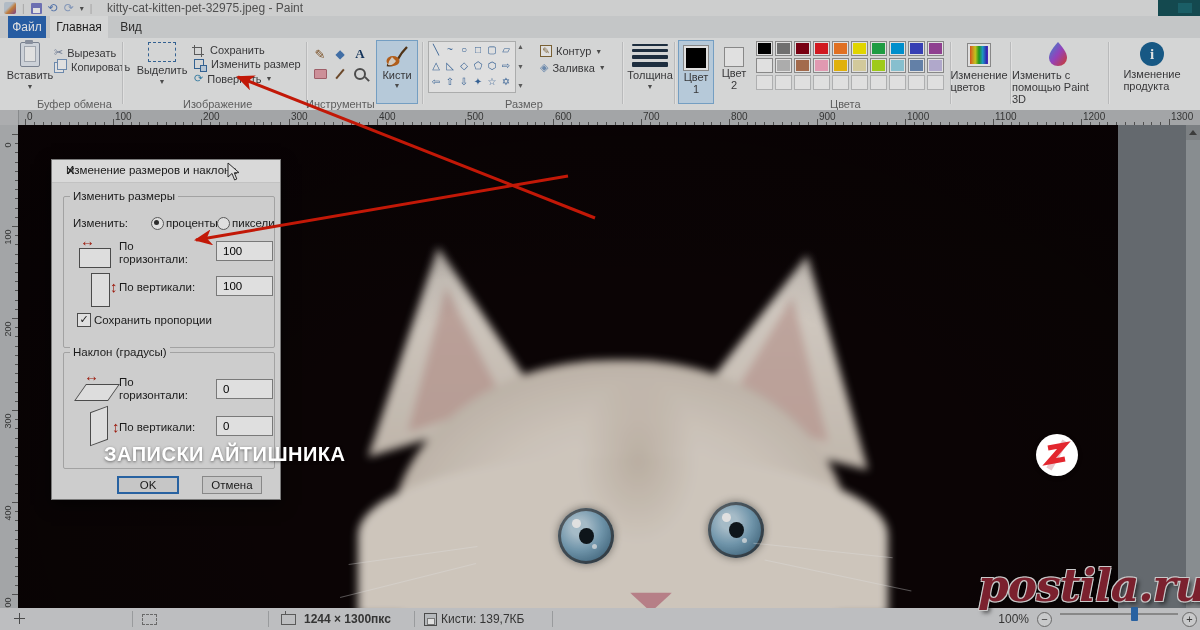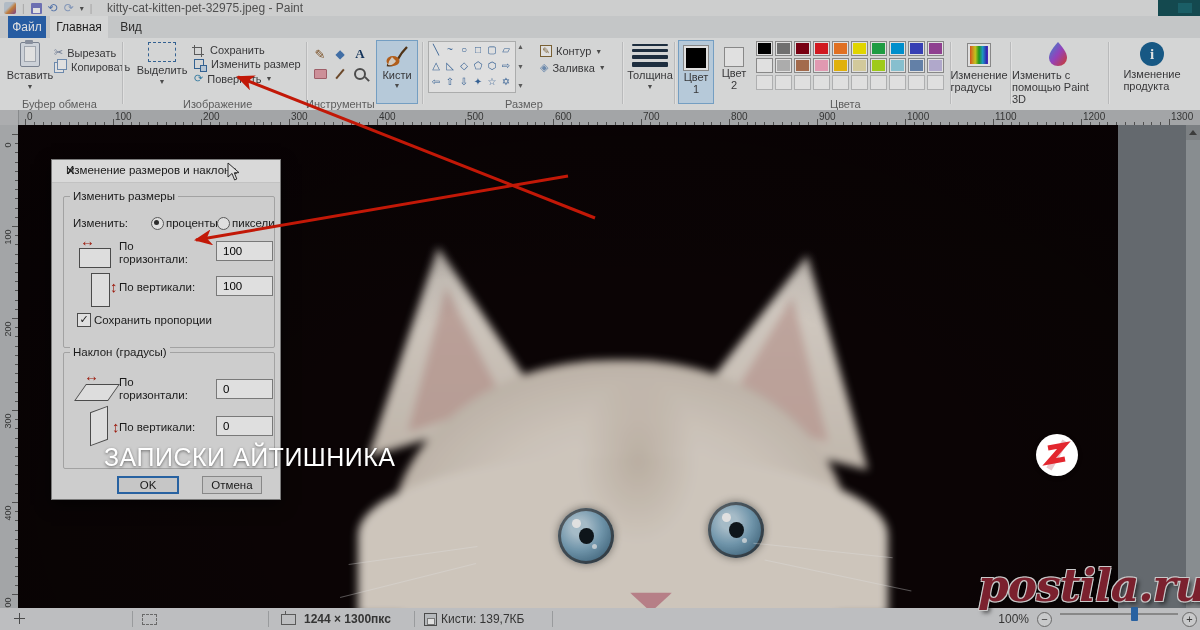--- a/index.html
+++ b/index.html
@@ -168,21 +168,21 @@
   .zoom-circle{position:absolute;top:4px;width:13px;height:13px;border:1px solid #777;border-radius:50%;
                font-size:11px;line-height:12px;text-align:center;color:#444;background:#e3e4e6;}
   .zoom-track{position:absolute;left:1060px;top:613px;width:118px;height:2px;background:#9a9a9a;}
   .zoom-thumb{position:absolute;left:1131px;top:607px;width:7px;height:14px;background:#2f6fb7;border-radius:1px;}
 
   
   .annotations{position:absolute;left:0;top:0;pointer-events:none;}
   .headline{position:absolute;left:94px;top:86px;width:1000px;color:#fff;font-weight:bold;
             font-size:64px;line-height:84px;letter-spacing:-1px;white-space:nowrap;
             text-shadow:0 1px 3px rgba(0,0,0,.6),0 4px 12px rgba(0,0,0,.4);}
-  .byline{position:absolute;left:104px;top:443px;color:#fff;font-weight:normal;font-size:25px;letter-spacing:.5px;
+  .byline{position:absolute;left:104px;top:443px;color:#fff;font-weight:bold;font-size:20px;letter-spacing:.5px;
           text-shadow:0 1px 3px rgba(0,0,0,.5);}
   .zenlogo{position:absolute;left:1036px;top:434px;width:42px;height:42px;border-radius:50%;background:#fff;
            box-shadow:0 1px 4px rgba(0,0,0,.4);}
   .watermark{position:absolute;left:978px;top:560px;font-family:"DejaVu Serif",serif;font-style:italic;font-weight:bold;
              font-size:44px;color:#7b212e;letter-spacing:-1px;
              text-shadow:-1px -1px 0 #c9c9c9,1px -1px 0 #c9c9c9,-1px 1px 0 #c9c9c9,1px 1px 0 #c9c9c9,3px 3px 4px rgba(0,0,0,.55);}
 </style>
 </head>
 <body>
 
@@ -217,21 +217,21 @@
         <span class="dd">▼</span>
       </div>
       <div class="smallrow" style="left:54px;top:8px;">
         <span class="ic-cut">✂</span>
         <span>Вырезать</span>
       </div>
       <div class="smallrow" style="left:54px;top:23px;">
         <span class="ic-copy"></span>
         <span>Копировать</span>
       </div>
-      <div class="glabel" style="left:22px;">Буфер обмена</div>
+      <div class="glabel" style="left:37px;">Буфер обмена</div>
       <div class="rsep" style="left:122px;"></div>
 
       <div class="bigbtn" style="left:136px;top:4px;width:52px;">
         <div class="ic-select"></div>
         <span>Выделить</span>
         <span class="dd">▼</span>
       </div>
       <div class="smallrow" style="left:194px;top:6px;">
         <span class="ic-crop"></span>
         <span>Сохранить</span>
@@ -359,21 +359,21 @@
           <div class="pcell empty" style="left: 114px; top: 34px;"></div>
           <div class="pcell empty" style="left: 133px; top: 34px;"></div>
           <div class="pcell empty" style="left: 152px; top: 34px;"></div>
           <div class="pcell empty" style="left: 171px; top: 34px;"></div>
         </div>
       <div class="glabel" style="left:830px;">Цвета</div>
       <div class="rsep" style="left:950px;"></div>
 
       <div class="bigbtn" style="left:952px;top:5px;width:54px;">
         <div class="ic-rainbow"></div>
-        <span class="twolines"><span>Изменение</span><br><span>градусы</span></span>
+        <span class="twolines"><span>Изменение</span><br><span>цветов</span></span>
       </div>
       <div class="rsep" style="left:1010px;"></div>
 
       <div class="bigbtn" style="left:1012px;top:3px;width:92px;">
         <svg width="22" height="26">
           <defs>
               <linearGradient id="p3d" x1="0" y1="0" x2="1" y2="1">
             <stop offset="0" stop-color="#3aa0e8"></stop>
                 <stop offset=".5" stop-color="#a84ad4"></stop>
                 <stop offset="1" stop-color="#e8452e"></stop>

